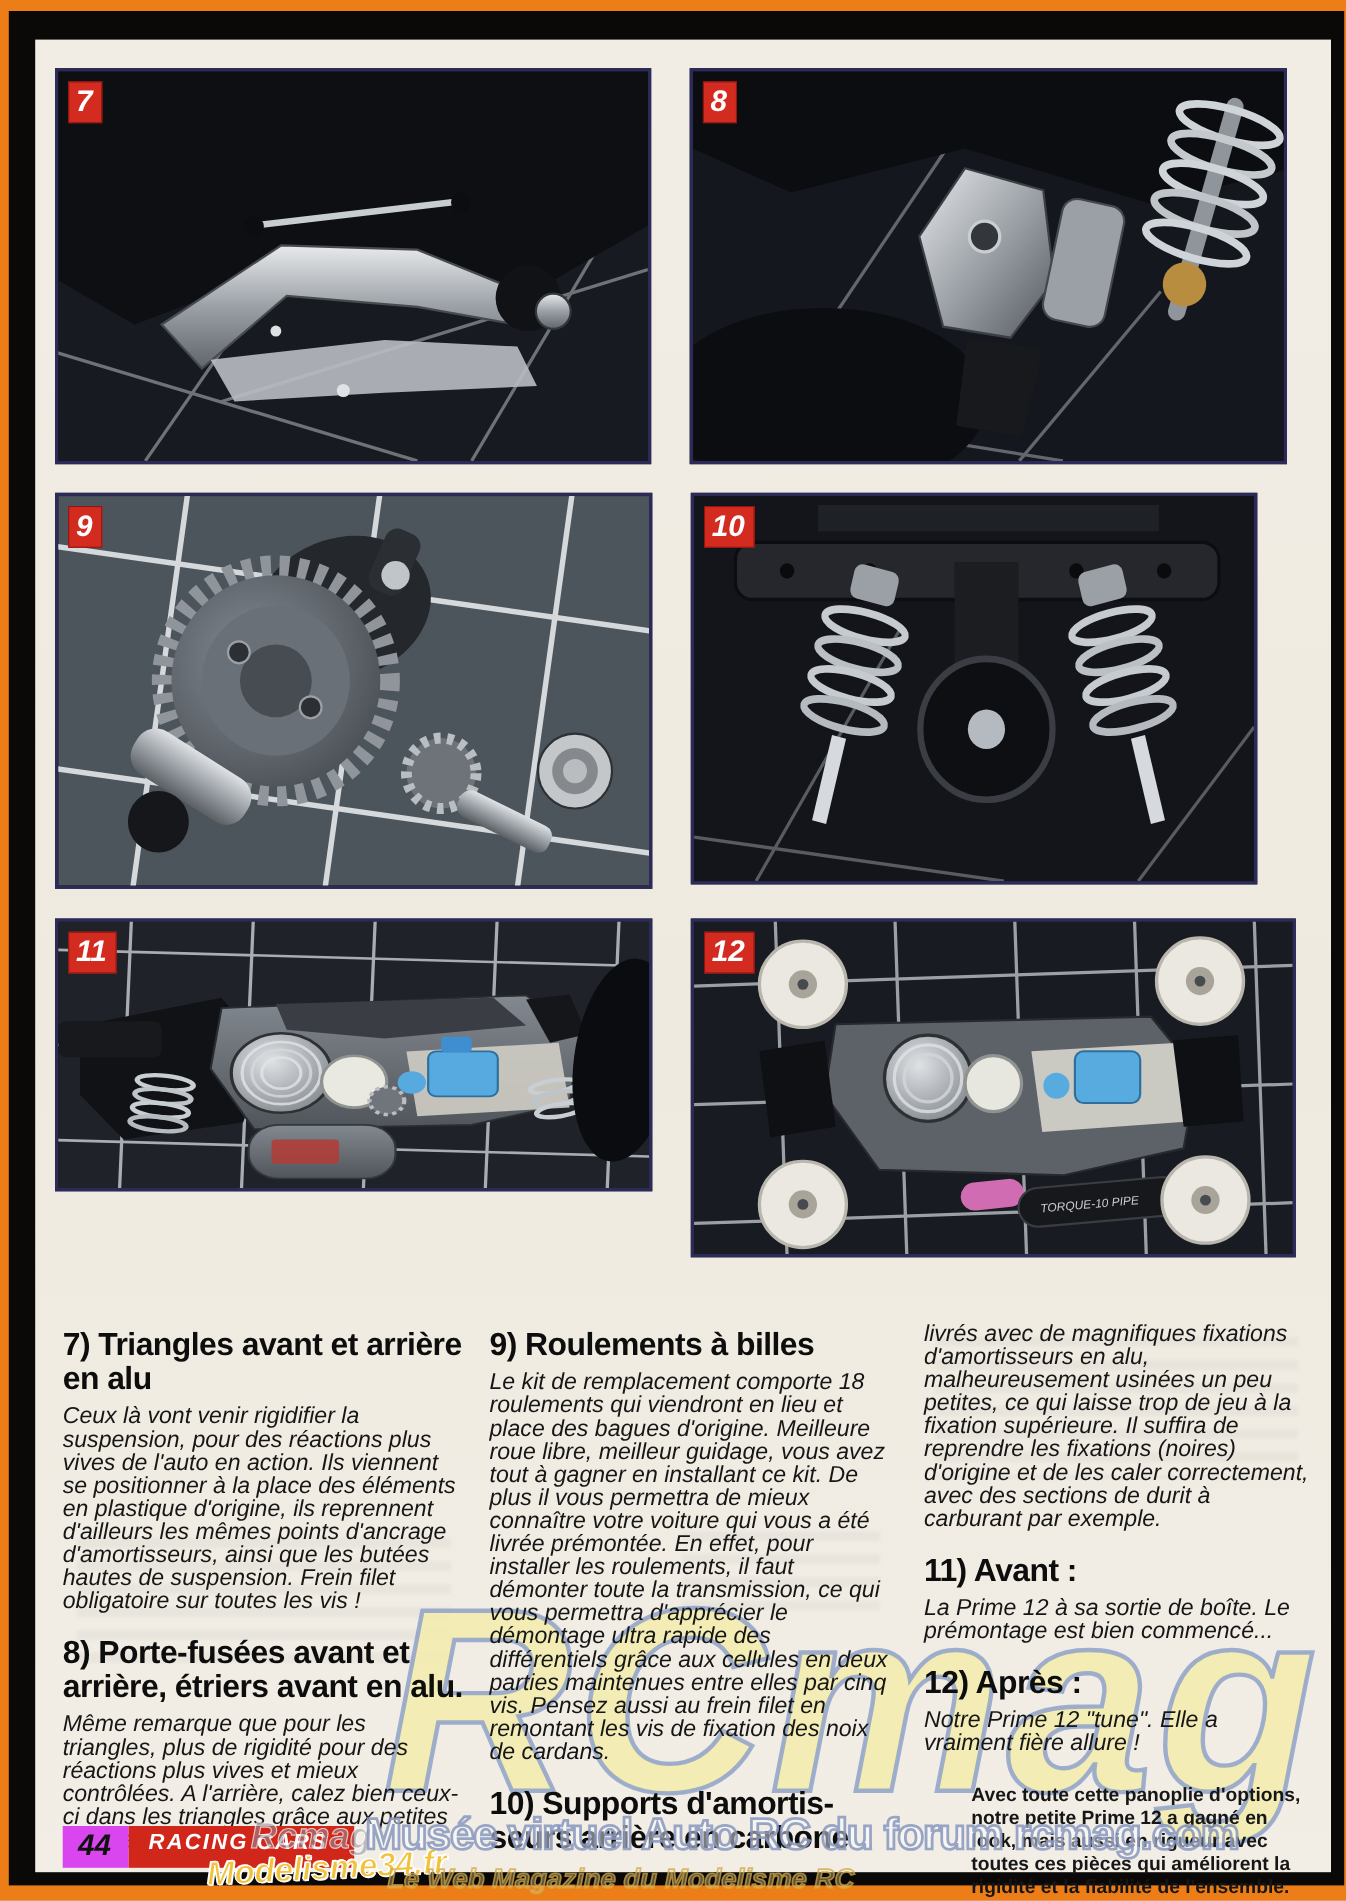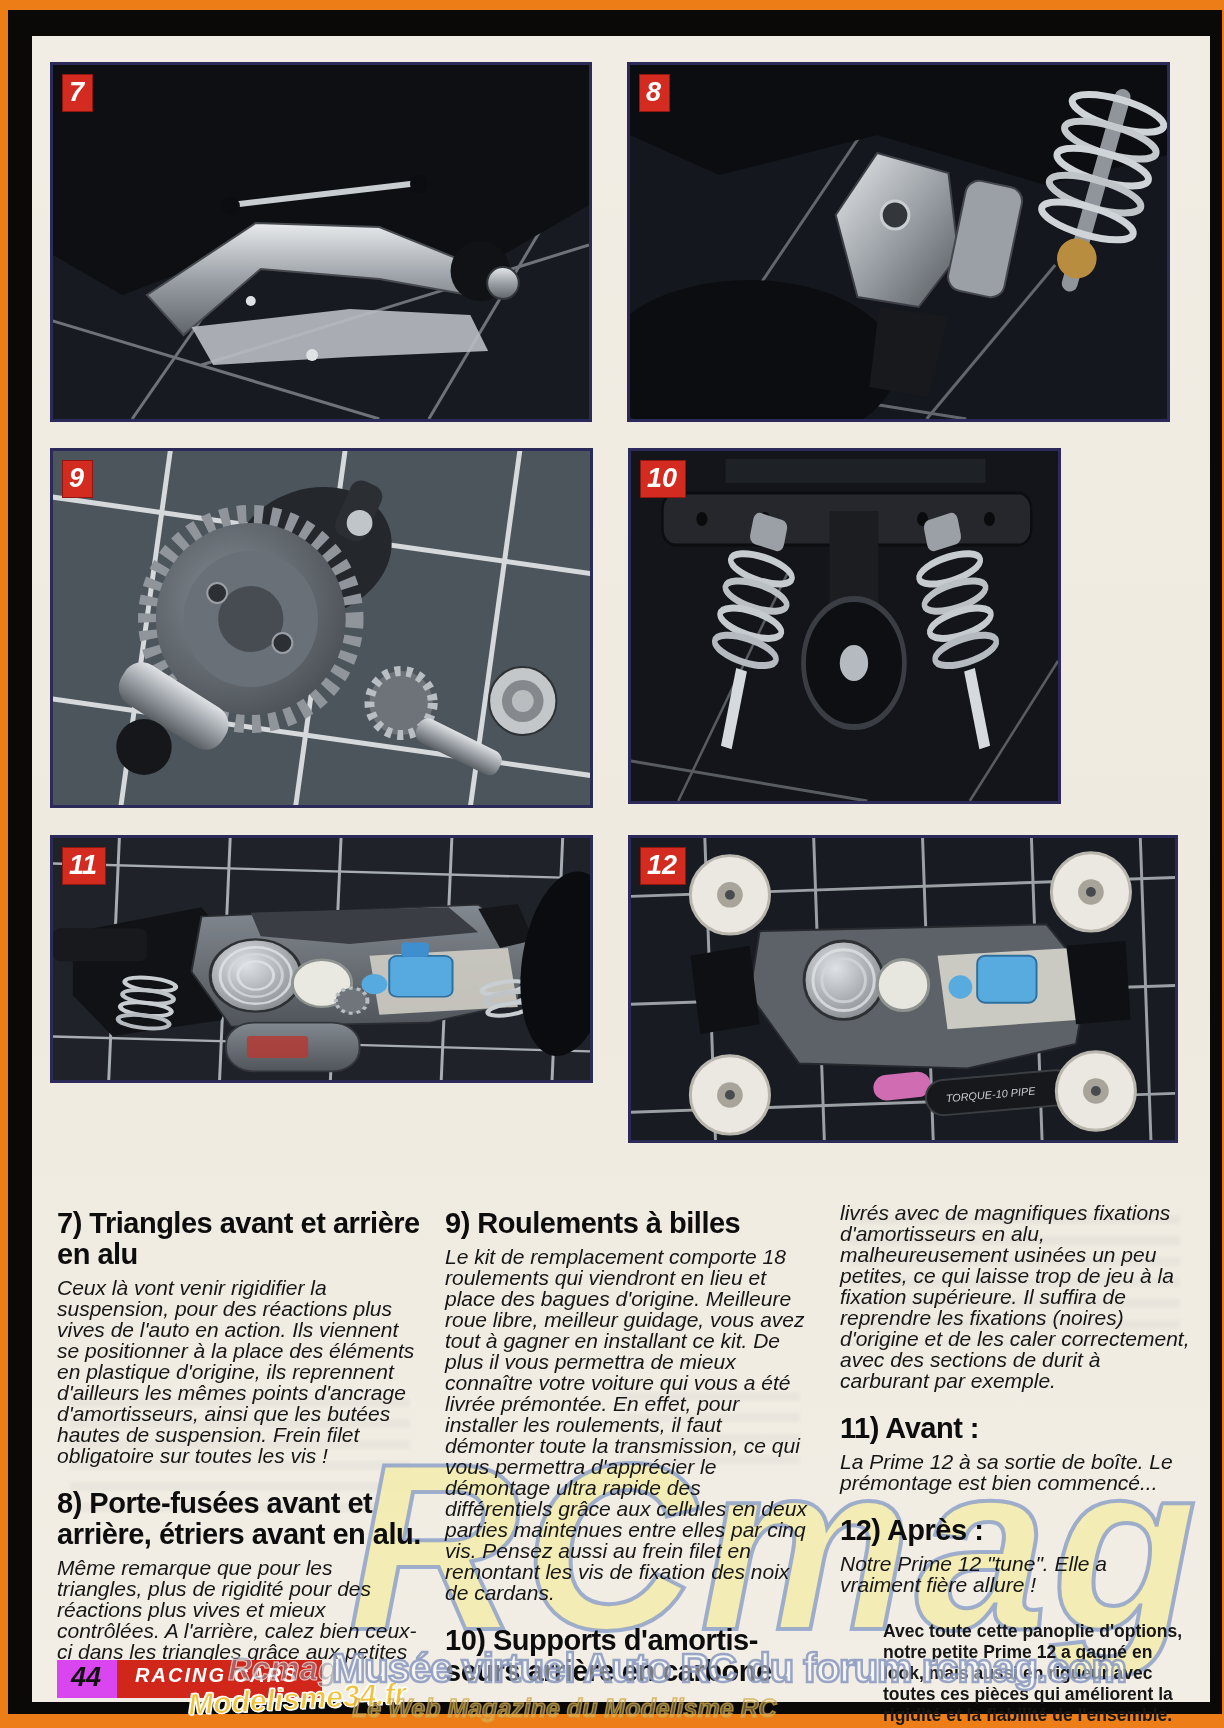--- a/index.html
+++ b/index.html
@@ -157,21 +157,21 @@
       <circle cx="92" cy="296" r="28" fill="#15171a"></circle>
       <circle cx="352" cy="252" r="32" fill="#6d7379" stroke="#b9bec3" stroke-width="10" stroke-dasharray="6 6"></circle>
       <rect x="368" y="268" width="92" height="26" rx="10" fill="url(#m9)" transform="rotate(26 380 280)"></rect>
       <circle cx="475" cy="250" r="34" fill="#c3c7ca" stroke="#2e3134" stroke-width="2"></circle>
       <circle cx="475" cy="250" r="21" fill="#85898d"></circle>
       <circle cx="475" cy="250" r="11" fill="#b9bdc0"></circle>
     </svg>
     <span class="tag">9</span>
   </div>
 
-  <div class="photo" style="left:628px;top:448px;width:433px;height:356px;">
+  <div class="photo" style="left:628px;top:448px;width:515px;height:356px;">
     <svg viewBox="0 0 542 350" preserveAspectRatio="none">
       <rect width="542" height="350" fill="#13151a"></rect>
       <g stroke="#d9dfe4" stroke-width="3" opacity="0.35">
         <line x1="0" y1="310" x2="300" y2="350"></line>
         <line x1="430" y1="350" x2="542" y2="210"></line>
         <line x1="60" y1="350" x2="200" y2="120"></line>
       </g>
       <rect x="120" y="8" width="330" height="24" fill="#1e2126"></rect>
       <rect x="40" y="42" width="468" height="52" rx="16" fill="#25272c" stroke="#0c0d10" stroke-width="3"></rect>
       <circle cx="90" cy="68" r="7" fill="#0a0b0d"></circle>

